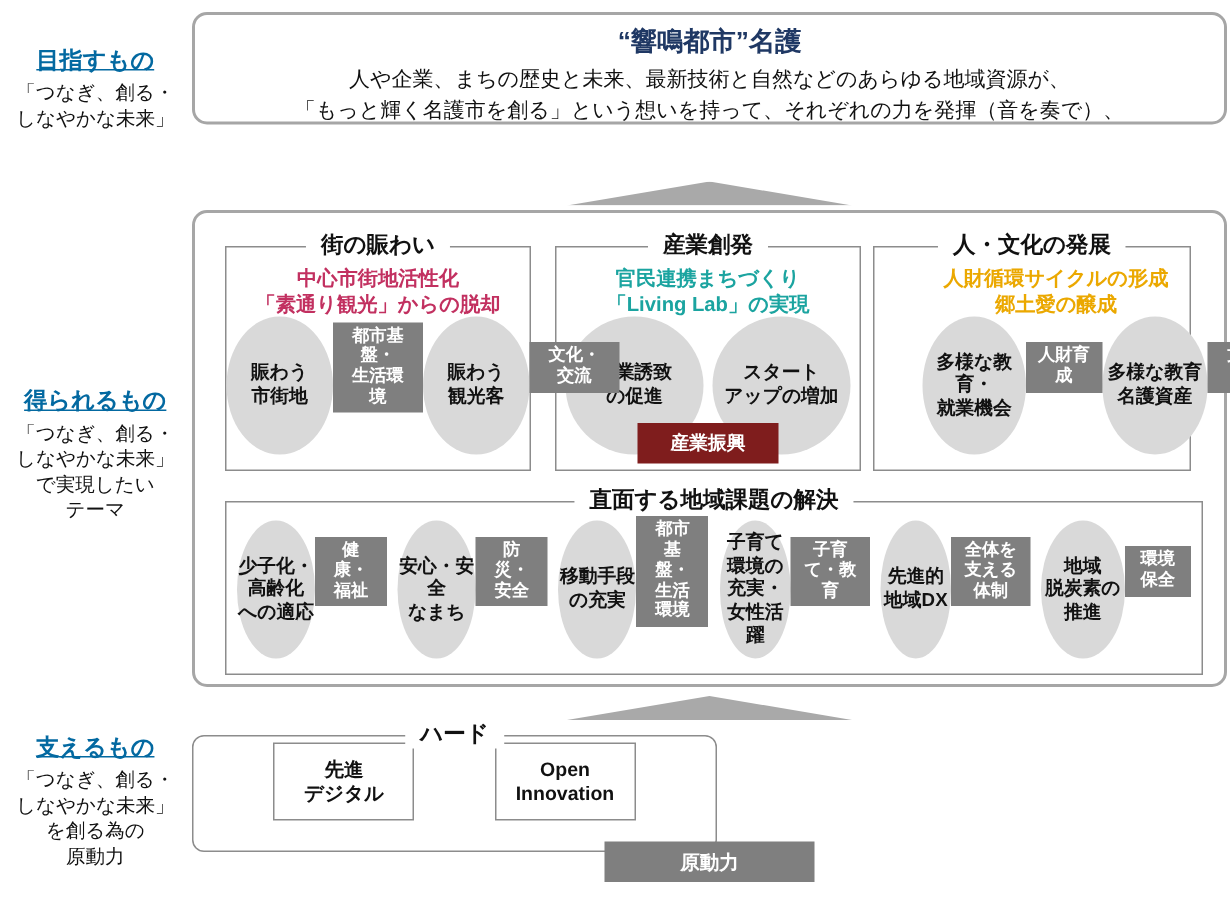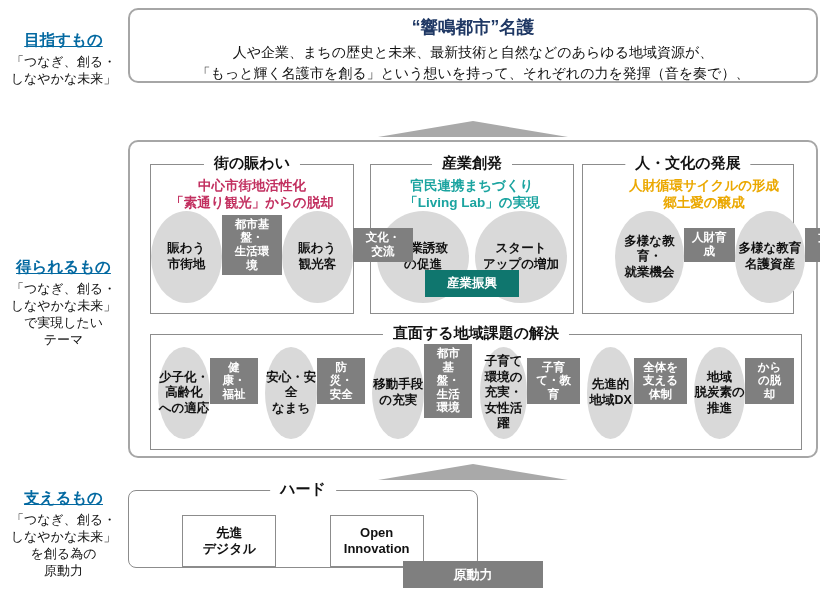--- a/index.html
+++ b/index.html
@@ -48,31 +48,31 @@
   .sub-orange { color:#EBA800; }
 
   .bubbles { display:flex; justify-content:space-evenly; align-items:flex-start; }
   .bubble { display:flex; align-items:center; }
   .circle { width:92px; height:92px; border-radius:50%; background:#D9D9D9;
     display:flex; align-items:center; justify-content:center; text-align:center;
     font-size:12.5px; font-weight:bold; line-height:1.25; color:#111; }
   .tag { margin-top:-24px; z-index:2; background:#7F7F7F; color:#fff;
     font-size:11.5px; font-weight:bold; line-height:1.18; padding:3px 8px;
     text-align:center; }
-  .shared-tag { position:absolute; bottom:16px; left:50%; transform:translateX(-50%);
-    z-index:2; background:#0f766e; color:#fff; font-size:12.5px; font-weight:bold;
+  .shared-tag { position:absolute; bottom:4px; left:50%; transform:translateX(-50%);
+    z-index:2; background:#7f1d1d; color:#fff; font-size:12.5px; font-weight:bold;
     padding:5px 22px; text-align:center; }
 
   #challenge-box { left:20px; top:192px; width:652px; height:116px; padding-top:12px; }
   #challenge-box .bubble { width:100px; }
 
   
   #hard-box { left:0; top:490px; width:350px; height:78px; border-radius:8px; }
   #soft-box { left:360px; top:490px; width:330px; height:78px; border-radius:8px; }
-  .found-items { display:flex; justify-content:space-evenly; align-items:flex-end;
+  .found-items { display:flex; justify-content:space-evenly; align-items:flex-start;
     height:100%; padding-top:4px; }
   .found-item { width:94px; height:52px; border:1.5px solid #8C8C8C; background:#fff;
     display:flex; align-items:center; justify-content:center; text-align:center;
     font-size:13px; font-weight:bold; line-height:1.25; color:#111; }
   #power-box { position:absolute; left:275px; top:561px; width:140px; height:27px;
     background:#7F7F7F; color:#fff; font-size:13px; font-weight:bold; z-index:5;
     display:flex; align-items:center; justify-content:center; }
 </style>
 </head>
 <body>
@@ -194,21 +194,21 @@
           <div class="bubble">
             <div class="circle pre">先進的
 地域DX</div>
             <div class="tag pre">全体を支える
 体制</div>
           </div>
           <div class="bubble">
             <div class="circle pre">地域
 脱炭素の
 推進</div>
-            <div class="tag pre">からの脱却</div>
+            <div class="tag pre">環境保全</div>
           </div>
         </div>
       </div>
     </div>
 
     <div class="up-arrow" id="arrow-bottom"></div>
 
     <div class="fieldset" id="hard-box">
       <div class="legend">ハード</div>
       <div class="found-items">

